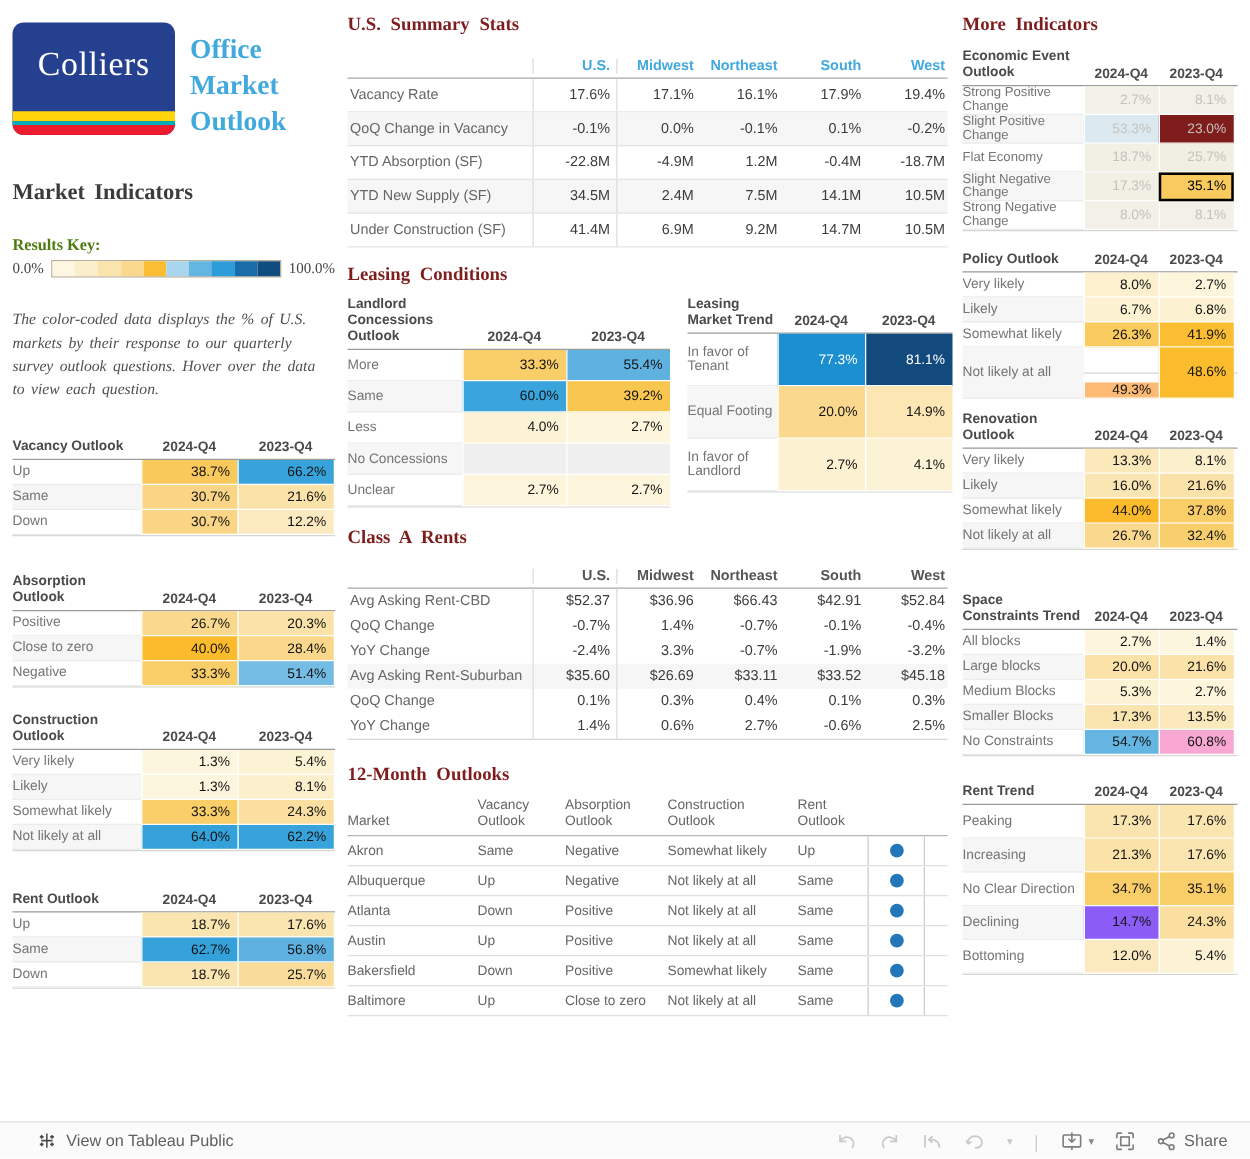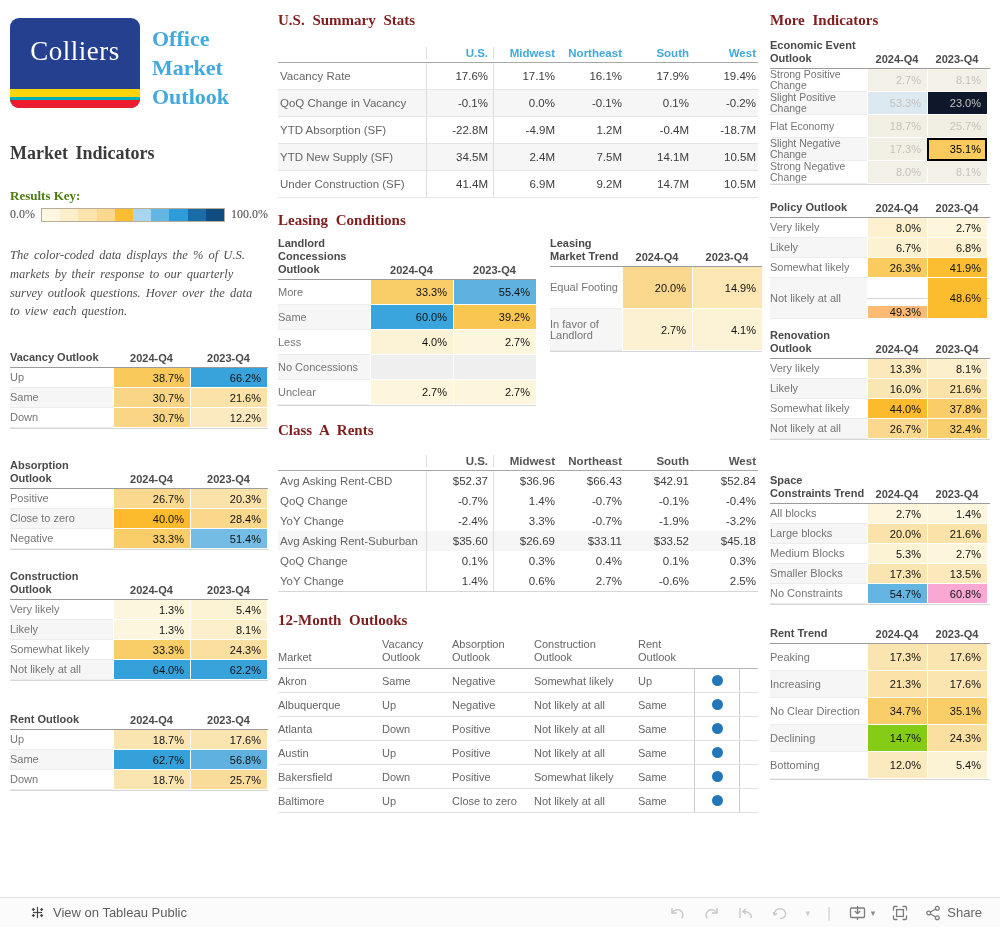--- a/index.html
+++ b/index.html
@@ -364,20 +364,25 @@
             <div class="q-head">
               <div class="q-title">
                 <div>Leasing</div>
                 <div>Market Trend</div>
               </div>
               <div class="q-col">2024-Q4</div>
               <div class="q-col">2023-Q4</div>
             </div>
             <div class="q-body">
               <div class="q-row">
+                <div class="q-label">In favor of Tenant</div>
+                <div class="q-cell" style="background: rgb(27, 143, 208); color: rgb(255, 255, 255);">77.3%</div>
+                <div class="q-cell" style="background: rgb(18, 74, 126); color: rgb(255, 255, 255);">81.1%</div>
+              </div>
+              <div class="q-row">
                 <div class="q-label">Equal Footing</div>
                 <div class="q-cell" style="background: rgb(250, 217, 143);">20.0%</div>
                 <div class="q-cell" style="background: rgb(251, 230, 180);">14.9%</div>
               </div>
               <div class="q-row">
                 <div class="q-label">In favor of Landlord</div>
                 <div class="q-cell" style="background: rgb(252, 241, 209);">2.7%</div>
                 <div class="q-cell" style="background: rgb(252, 243, 214);">4.1%</div>
               </div>
             </div>
@@ -534,21 +539,21 @@
           </div>
           <div class="q-body">
             <div class="q-row">
               <div class="q-label">Strong Positive Change</div>
               <div class="q-cell dim" style="background: rgb(243, 240, 232);">2.7%</div>
               <div class="q-cell dim" style="background: rgb(243, 240, 232);">8.1%</div>
             </div>
             <div class="q-row">
               <div class="q-label">Slight Positive Change</div>
               <div class="q-cell dim" style="background: rgb(220, 233, 241);">53.3%</div>
-              <div class="q-cell dim" style="background: #0f172a;">23.0%</div>
+              <div class="q-cell dim" style="background: #7f1d1d;">23.0%</div>
             </div>
             <div class="q-row">
               <div class="q-label">Flat Economy</div>
               <div class="q-cell dim" style="background: rgb(242, 239, 229);">18.7%</div>
               <div class="q-cell dim" style="background: rgb(241, 238, 227);">25.7%</div>
             </div>
             <div class="q-row">
               <div class="q-label">Slight Negative Change</div>
               <div class="q-cell dim" style="background: rgb(242, 239, 229);">17.3%</div>
               <div class="q-cell sel" style="background: rgb(249, 203, 95);">35.1%</div>
@@ -679,21 +684,21 @@
               <div class="q-cell" style="background: rgb(250, 226, 168);">21.3%</div>
               <div class="q-cell" style="background: rgb(250, 229, 176);">17.6%</div>
             </div>
             <div class="q-row">
               <div class="q-label">No Clear Direction</div>
               <div class="q-cell" style="background: rgb(249, 205, 104);">34.7%</div>
               <div class="q-cell" style="background: rgb(249, 205, 104);">35.1%</div>
             </div>
             <div class="q-row">
               <div class="q-label">Declining</div>
-              <div class="q-cell" style="background: #84cc16;">14.7%</div>
+              <div class="q-cell" style="background: #8b5cf6;">14.7%</div>
               <div class="q-cell" style="background: rgb(250, 223, 160);">24.3%</div>
             </div>
             <div class="q-row">
               <div class="q-label">Bottoming</div>
               <div class="q-cell" style="background: rgb(251, 234, 191);">12.0%</div>
               <div class="q-cell" style="background: rgb(252, 242, 212);">5.4%</div>
             </div>
           </div>
         </div>
     </aside>

